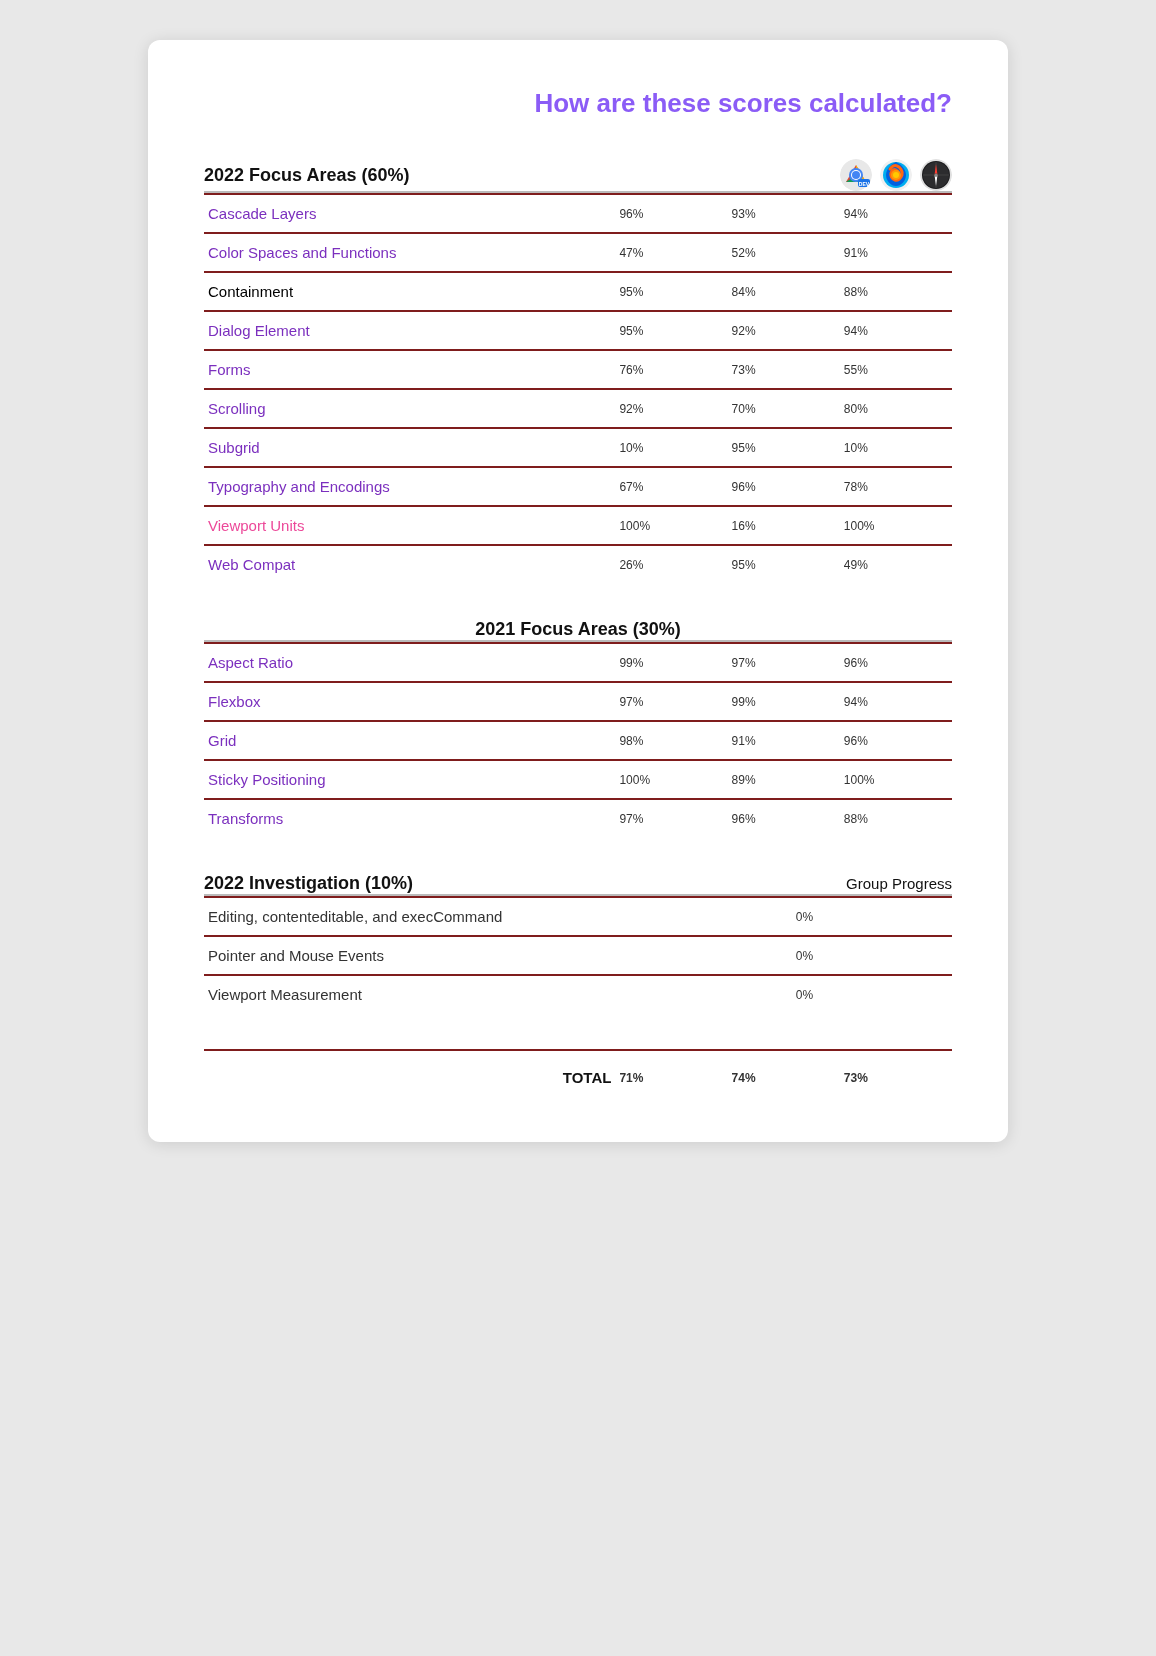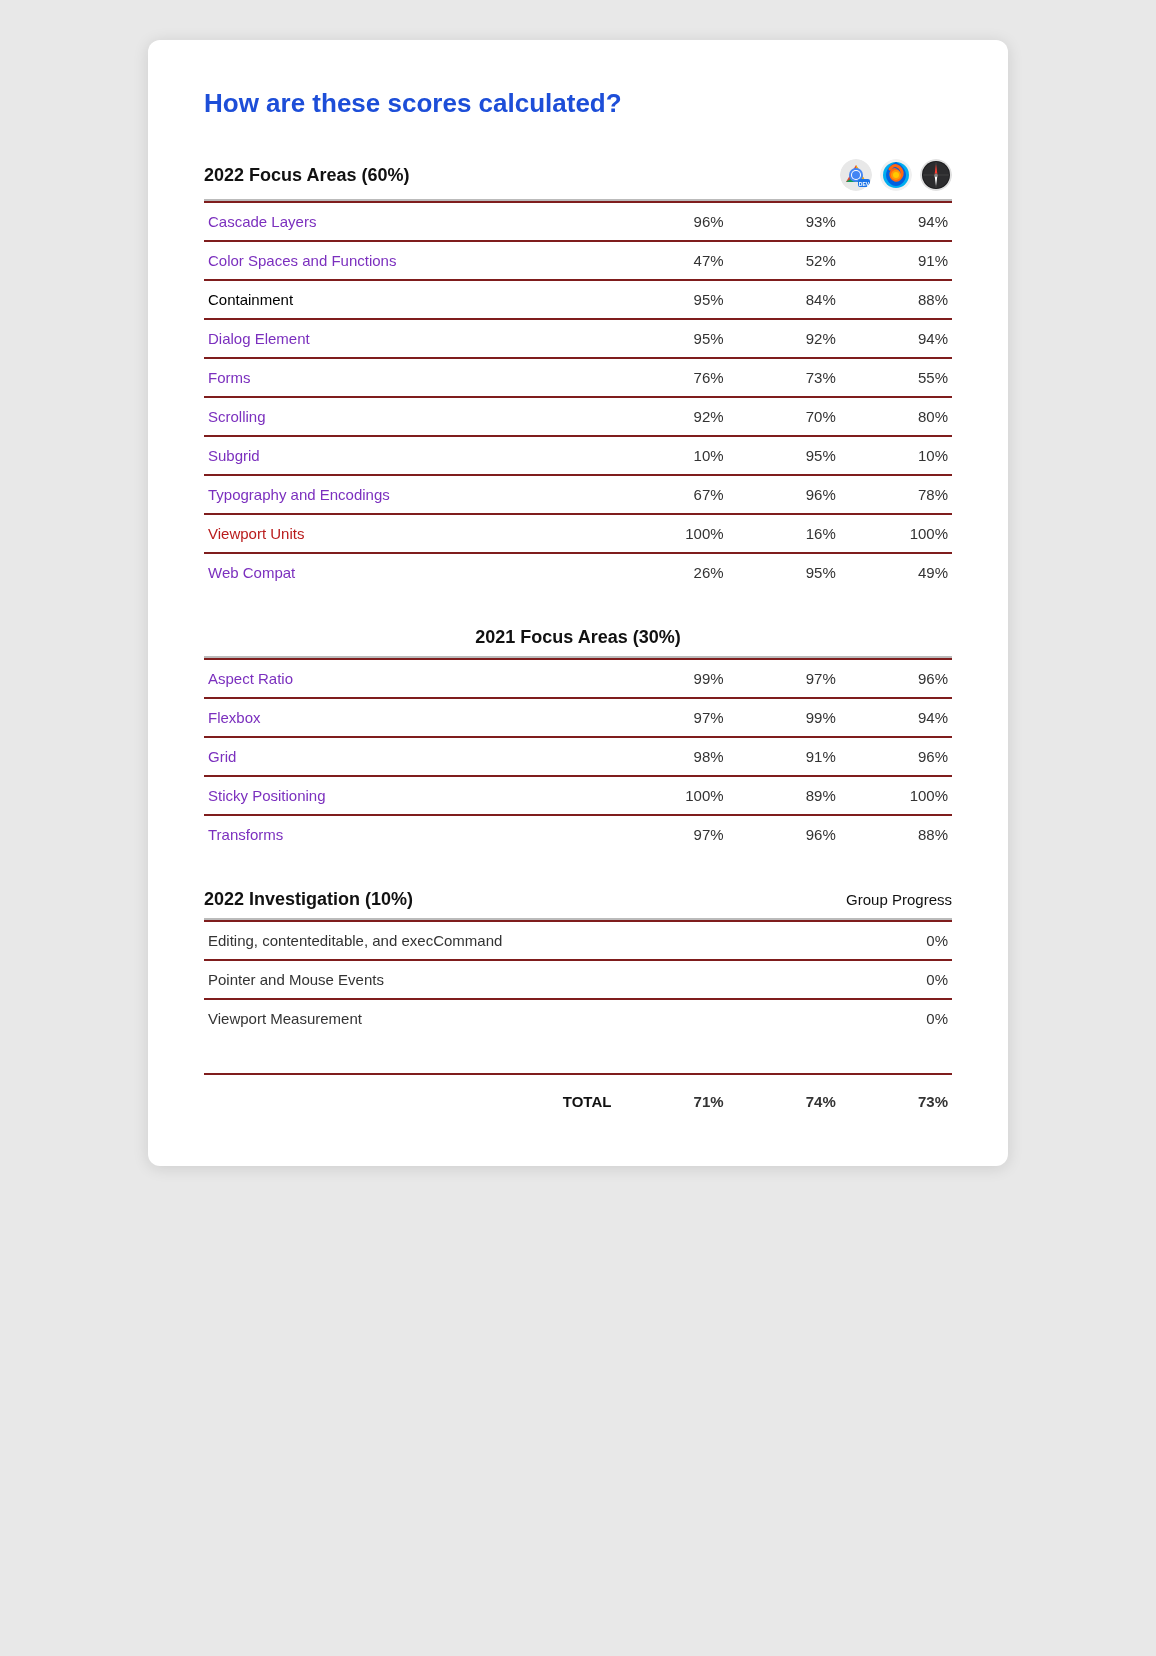--- a/index.html
+++ b/index.html
@@ -16,33 +16,33 @@
       background: #fff;
       border-radius: 12px;
       box-shadow: 0 2px 16px rgba(0,0,0,0.12);
       padding: 48px 56px 48px 56px;
       width: 860px;
       max-width: 100%;
     }
     .main-title {
       font-size: 26px;
       font-weight: 700;
-      text-align: left;
-      color: #1d4ed8;
+      text-align: right;
+      color: #8b5cf6;
       margin-bottom: 40px;
     }
     .section {
       margin-bottom: 36px;
     }
     .section-header {
       display: flex;
       align-items: center;
       justify-content: space-between;
       margin-bottom: 0;
-      padding-bottom: 8px;
+      padding-bottom: 0;
     }
     .section-title {
       font-size: 18px;
       font-weight: 700;
       color: #111;
     }
     .browser-icons {
       display: flex;
       gap: 8px;
       align-items: center;
@@ -74,23 +74,23 @@
       color: #7b2fbe;
       font-size: 15px;
       width: 55%;
     }
     .score-table td.label-plain {
       color: #333;
       font-size: 15px;
       width: 55%;
     }
     .score-table td.score {
-      text-align: right;
+      text-align: left;
       color: #333;
-      font-size: 15px;
+      font-size: 12px;
       width: 15%;
     }
     .divider {
       border: none;
       border-top: 2px solid #bbb;
       margin: 0;
     }
     .group-progress-col {
       text-align: right;
       font-weight: 400;
@@ -222,21 +222,21 @@
     <td class="score">95%</td>
     <td class="score">10%</td>
   </tr>
           <tr>
     <td class="label" style="cursor:pointer; color:#7b2fbe;">Typography and Encodings</td>
     <td class="score">67%</td>
     <td class="score">96%</td>
     <td class="score">78%</td>
   </tr>
           <tr>
-    <td class="label" style="cursor:pointer; color:#b91c1c;">Viewport Units</td>
+    <td class="label" style="cursor:pointer; color:#ec4899;">Viewport Units</td>
     <td class="score">100%</td>
     <td class="score">16%</td>
     <td class="score">100%</td>
   </tr>
           <tr>
     <td class="label" style="cursor:pointer; color:#7b2fbe;">Web Compat</td>
     <td class="score">26%</td>
     <td class="score">95%</td>
     <td class="score">49%</td>
   </tr>

